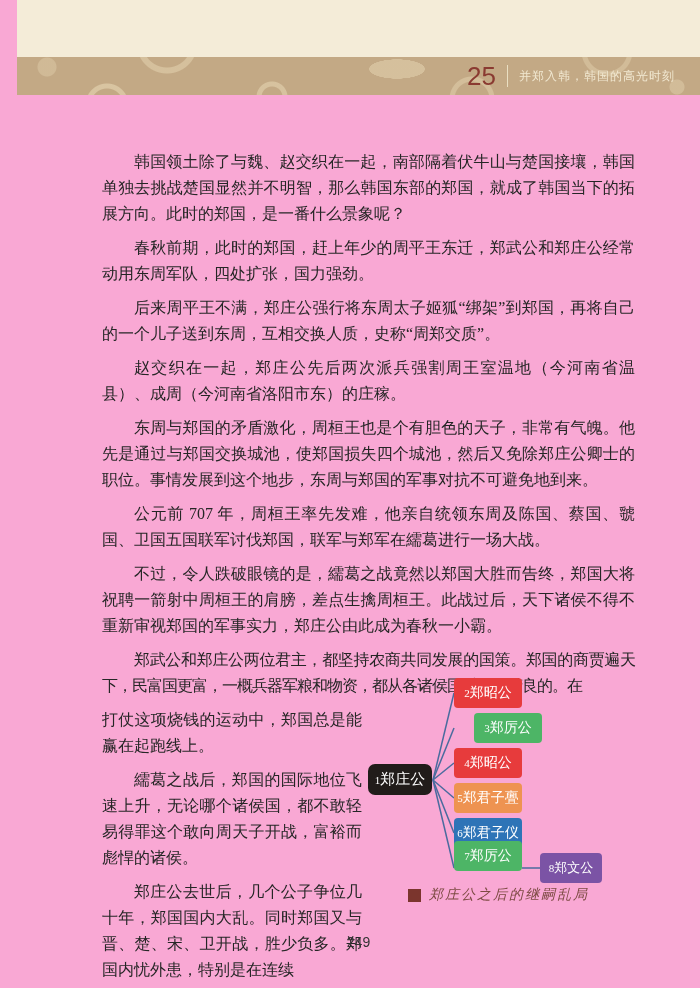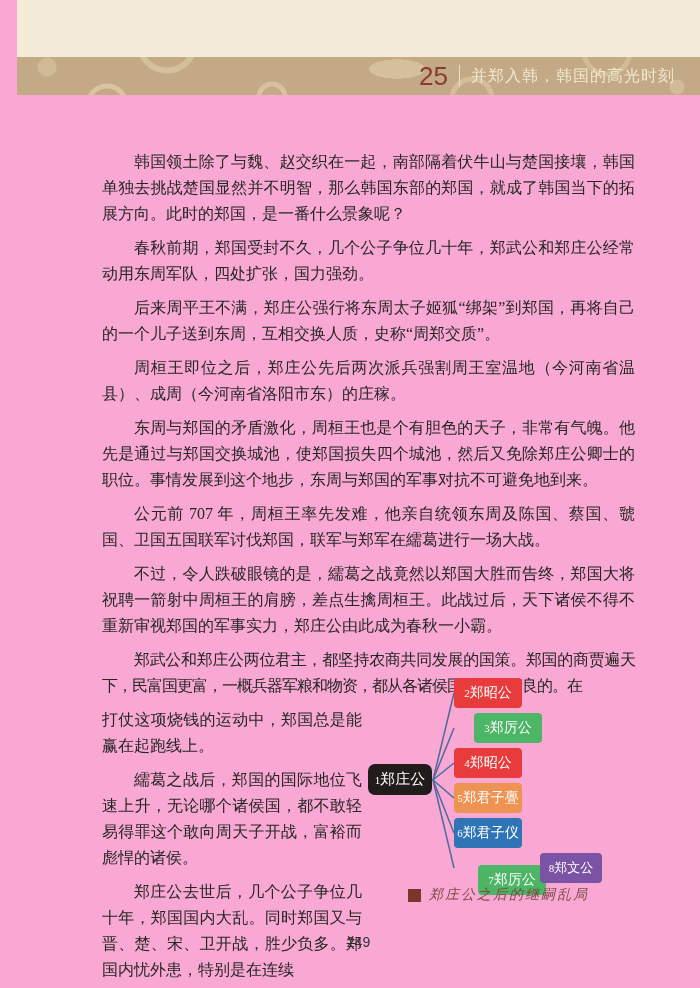--- a/index.html
+++ b/index.html
@@ -28,21 +28,21 @@
     display:flex;align-items:center;justify-content:flex-end;
     padding-right:42px;box-sizing:border-box;
   }
   .chapter-num{
     font-family:"Liberation Sans", sans-serif;
     font-size:26px;color:#8a3a31;line-height:1;
   }
   .band-divider{width:1px;height:22px;background:#eadfc2;margin:0 11px;}
   .chapter-title{
     font-family:Liberation Serif, serif;
-    font-size:16px;color:#f1e8d1;letter-spacing:1px;
+    font-size:12px;color:#f1e8d1;letter-spacing:1px;
   }
   
   .content{
     padding:46px 82px 0 85px;
     font-size:16px;line-height:26px;color:#262626;
     text-align:justify;
   }
   .content p{margin:8px 0 2px;text-indent:2em;}
   .content p.tight{letter-spacing:-1px;}
   .content p.narrow{margin-right:273px;}
@@ -57,21 +57,21 @@
     color:#ffffff;font-size:14px;line-height:30px;text-align:center;
     white-space:nowrap;
   }
   .node::first-letter{font-size:11px;}
   .root-node{
     position:absolute;left:8px;top:104px;width:64px;height:31px;border-radius:7px;
     color:#ffffff;font-size:15px;line-height:31px;text-align:center;white-space:nowrap;
   }
   .root-node::first-letter{font-size:11px;}
   .n-col{left:94px;}
-  .n1{top:18px;} .n2{top:53px;} .n3{top:88px;} .n4{top:123px;} .n5{top:158px;} .n6{top:205px;margin-left:24px;}
+  .n1{top:18px;} .n2{top:53px;} .n3{top:88px;} .n4{top:123px;} .n5{top:158px;} .n6{top:181px;}
   .n7{left:180px;top:193px;width:62px;font-size:13px;font-family:Liberation Serif, serif;}
   .fig-caption{
     position:absolute;left:48px;top:226px;
     display:flex;align-items:center;gap:8px;
   }
   .cap-bullet{width:13px;height:13px;flex:0 0 auto;}
   .cap-text{
     font-size:14px;color:#7d4b43;letter-spacing:2px;font-style:italic;
     font-family:"Liberation Serif", serif;
   }
@@ -89,23 +89,23 @@
   <div class="top-strip"></div>
 
   <div class="band">
     <span class="chapter-num">25</span>
     <span class="band-divider"></span>
     <span class="chapter-title">并郑入韩，韩国的高光时刻</span>
   </div>
 
   <div class="content">
     <p>韩国领土除了与魏、赵交织在一起，南部隔着伏牛山与楚国接壤，韩国单独去挑战楚国显然并不明智，那么韩国东部的郑国，就成了韩国当下的拓展方向。此时的郑国，是一番什么景象呢？</p>
-    <p>春秋前期，郑国受封不久，几个公子争位几十年，郑武公和郑庄公经常动用东周军队，四处扩张，国力强劲。</p>
+    <p>春秋前期，此时的郑国，赶上年少的周平王东迁，郑武公和郑庄公经常动用东周军队，四处扩张，国力强劲。</p>
     <p>后来周平王不满，郑庄公强行将东周太子姬狐“绑架”到郑国，再将自己的一个儿子送到东周，互相交换人质，史称“周郑交质”。</p>
-    <p>周桓王即位之后，郑庄公先后两次派兵强割周王室温地（今河南省温县）、成周（今河南省洛阳市东）的庄稼。</p>
+    <p>赵交织在一起，郑庄公先后两次派兵强割周王室温地（今河南省温县）、成周（今河南省洛阳市东）的庄稼。</p>
     <p>东周与郑国的矛盾激化，周桓王也是个有胆色的天子，非常有气魄。他先是通过与郑国交换城池，使郑国损失四个城池，然后又免除郑庄公卿士的职位。事情发展到这个地步，东周与郑国的军事对抗不可避免地到来。</p>
     <p>公元前 707 年，周桓王率先发难，他亲自统领东周及陈国、蔡国、虢国、卫国五国联军讨伐郑国，联军与郑军在繻葛进行一场大战。</p>
     <p>不过，令人跌破眼镜的是，繻葛之战竟然以郑国大胜而告终，郑国大将祝聘一箭射中周桓王的肩膀，差点生擒周桓王。此战过后，天下诸侯不得不重新审视郑国的军事实力，郑庄公由此成为春秋一小霸。</p>
     <p class="tight">郑武公和郑庄公两位君主，都坚持农商共同发展的国策。郑国的商贾遍天下，民富国更富，一概兵器军粮和物资，都从各诸侯国采购最精良的。在</p>
     <p class="narrow no-indent">打仗这项烧钱的运动中，郑国总是能赢在起跑线上。</p>
     <p class="narrow">繻葛之战后，郑国的国际地位飞速上升，无论哪个诸侯国，都不敢轻易得罪这个敢向周天子开战，富裕而彪悍的诸侯。</p>
     <p class="narrow">郑庄公去世后，几个公子争位几十年，郑国国内大乱。同时郑国又与晋、楚、宋、卫开战，胜少负多。郑国内忧外患，特别是在连续</p>
   </div>
 
   <div class="figure">

